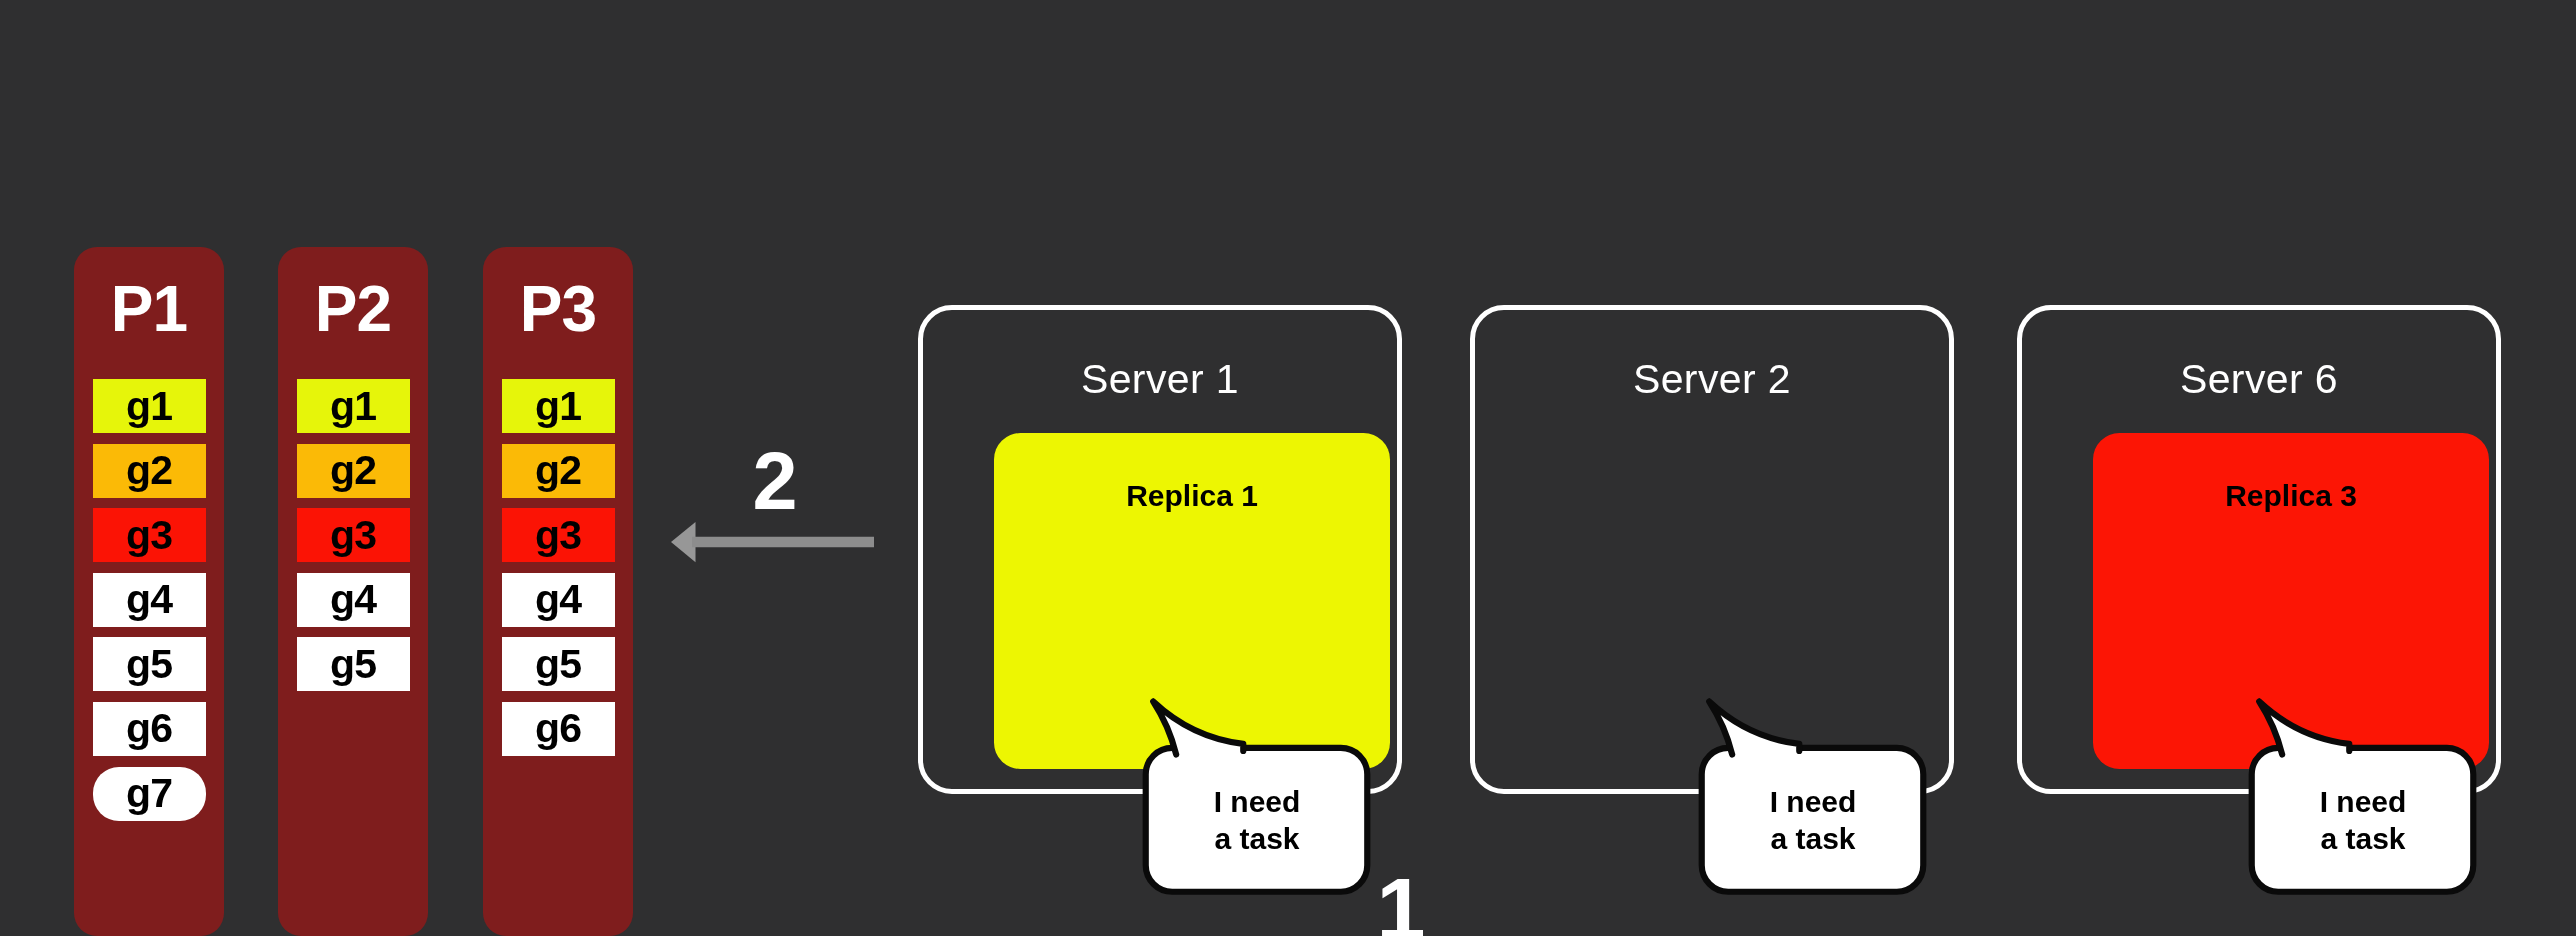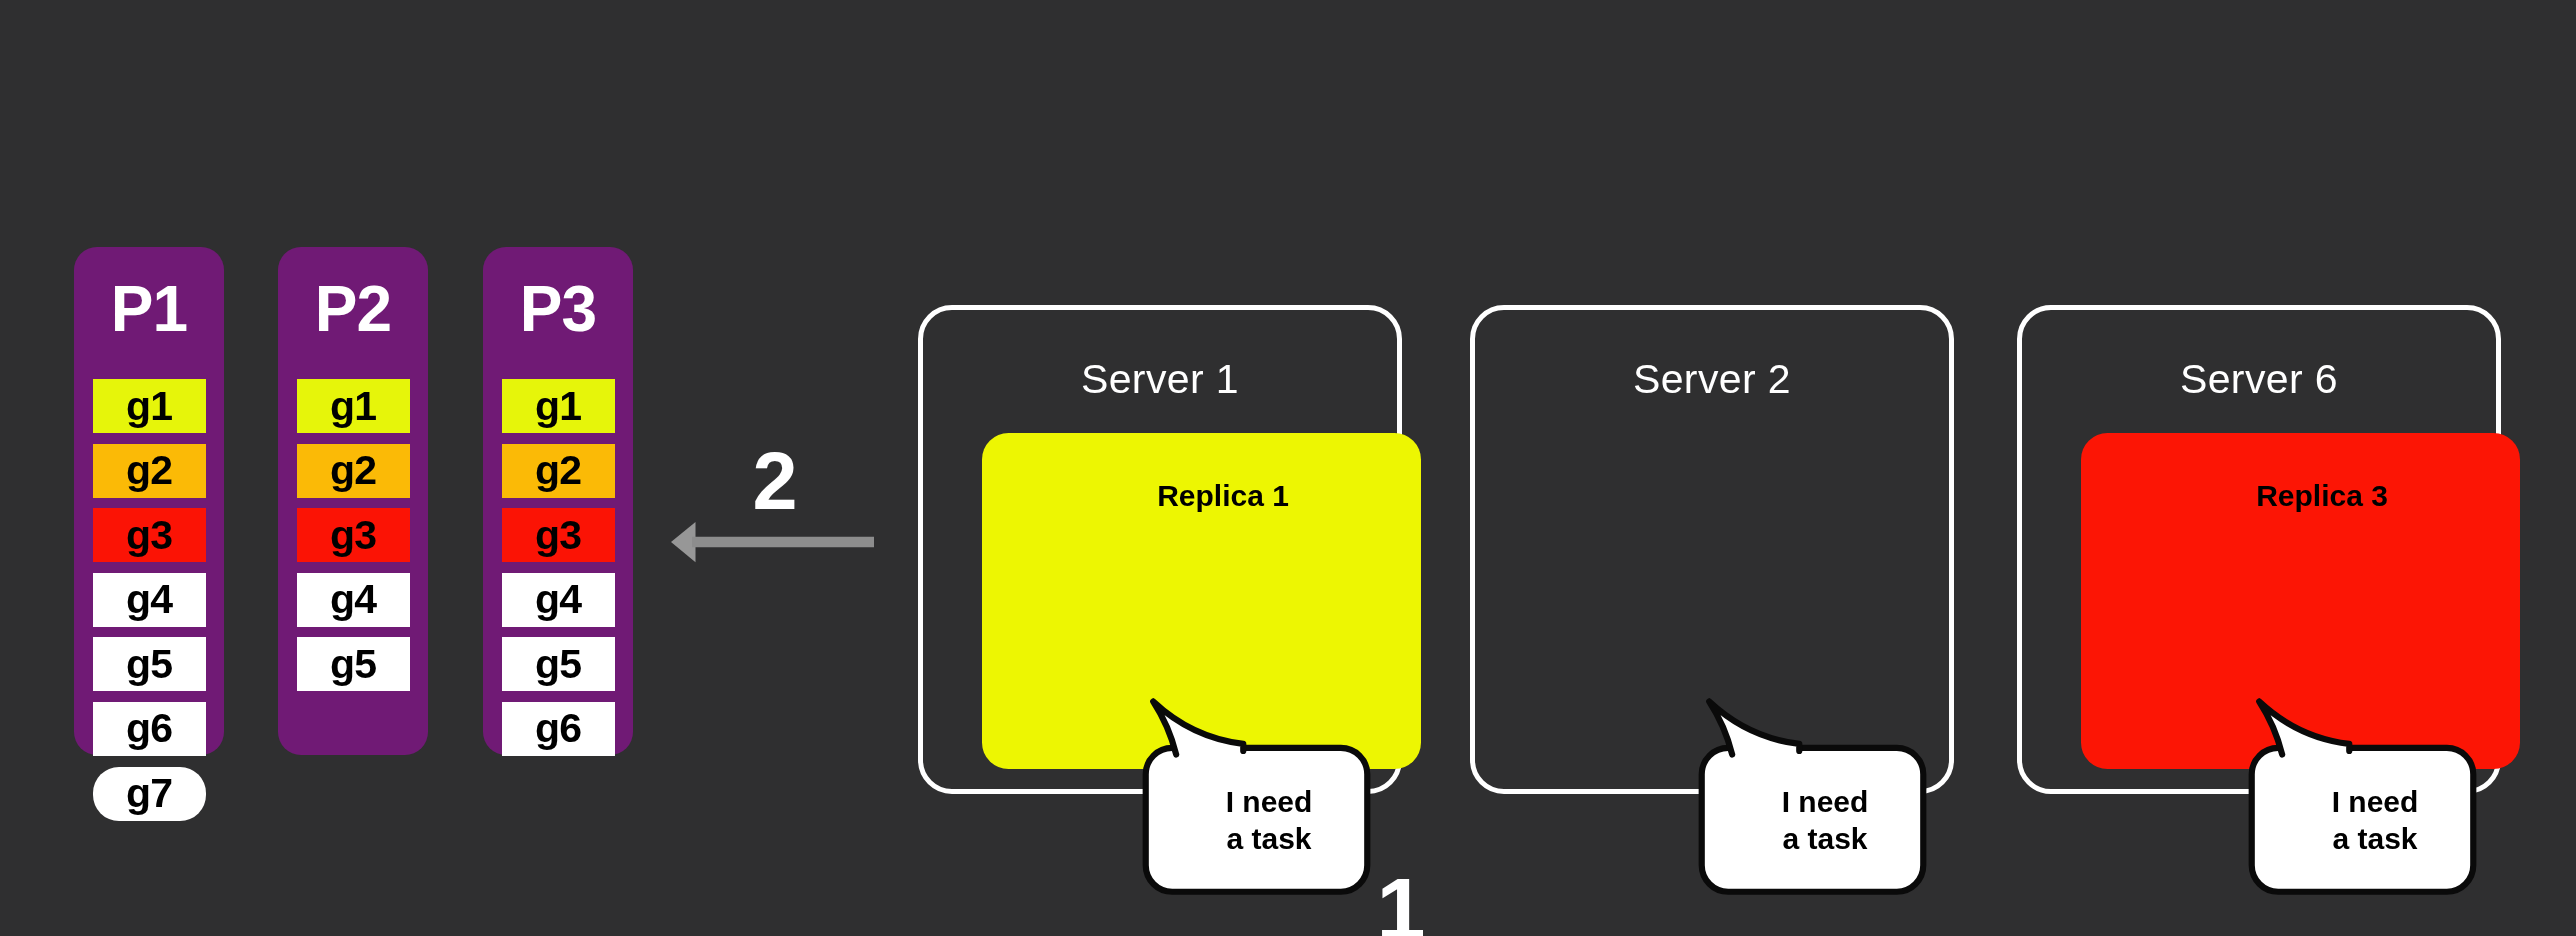--- a/index.html
+++ b/index.html
@@ -5,22 +5,22 @@
   html,body{margin:0;padding:0;}
   body{
     width:2576px;height:937px;position:relative;overflow:hidden;
     background:#2f2f30;
     font-family:"Liberation Sans","DejaVu Sans",sans-serif;
   }
   .stage{position:absolute;inset:0;}
 
   
   .partition{
-    position:absolute;top:247px;width:150px;height:508px;
-    background:#701a75;border-radius:23px;
+    position:absolute;top:247px;width:150px;height:689px;
+    background:#7f1d1d;border-radius:23px;
   }
   .p-0{left:74px}.p-1{left:278px}.p-2{left:483px}
   .partition .ptitle{
     margin:30px 0 0;text-align:center;
     font-size:64px;line-height:65px;font-weight:700;color:#ffffff;letter-spacing:-0.9px;
   }
   .cells{position:absolute;top:132px;left:18.6px;width:113px;}
   .cell{
     height:54px;margin-bottom:10.6px;
     display:flex;align-items:center;justify-content:center;
@@ -37,37 +37,36 @@
   .server{
     position:absolute;top:305px;width:484px;height:489px;box-sizing:border-box;
     border:5.3px solid #ffffff;border-radius:34px;background:transparent;
   }
   .s-0{left:918px}.s-1{left:1470px}.s-2{left:2017px}
   .server-title{
     margin-top:46px;text-align:center;
     font-size:41px;font-weight:500;color:#ffffff;letter-spacing:0.4px;
   }
   .replica{
-    position:absolute;top:123px;left:59px;width:396px;height:336px;
+    position:absolute;top:123px;left:71px;width:396px;height:336px;
     border-radius:26.5px;
-    padding-left:43px;
   }
   .replica-label{
     padding-top:46px;text-align:center;
     font-size:30px;font-weight:700;color:#000000;
   }
 
   
   .bubble-wrap{position:absolute;top:698px;width:235px;height:203px;}
   .bw-0{left:1139px}.bw-1{left:1695px}.bw-2{left:2245px}
   .bubble-svg{position:absolute;left:0;top:0;}
   .bubble-text{
     position:absolute;left:3.5px;top:47px;width:229px;height:150px;
     display:flex;flex-direction:column;align-items:center;justify-content:center;
-    font-size:30px;line-height:37px;font-weight:700;color:#000000;text-align:left;margin-left:12px;
+    font-size:30px;line-height:37px;font-weight:700;color:#000000;text-align:left;
   }
 </style>
 </head>
 <body>
 
 <div class="stage">
 
   <section class="partition p-0">
     <div class="ptitle">P1</div>
     <div class="cells">

